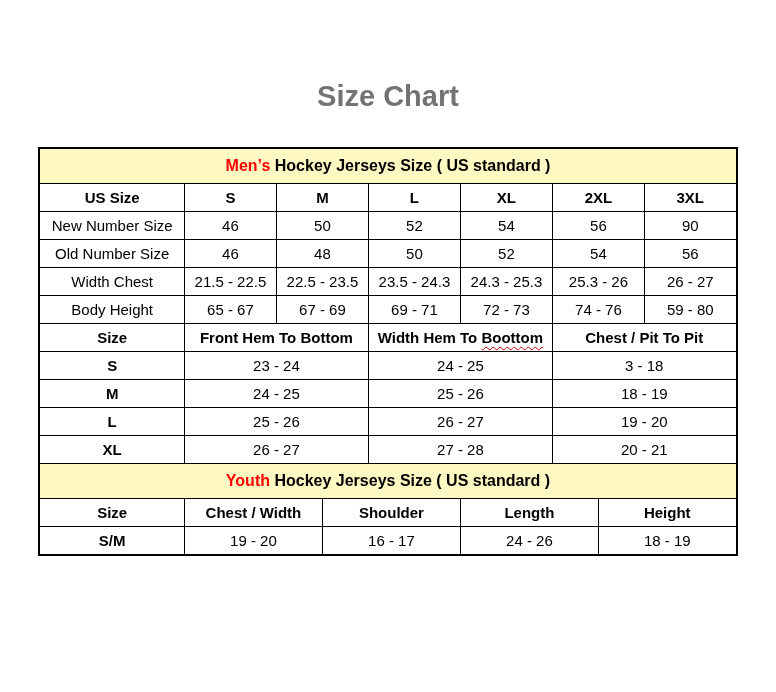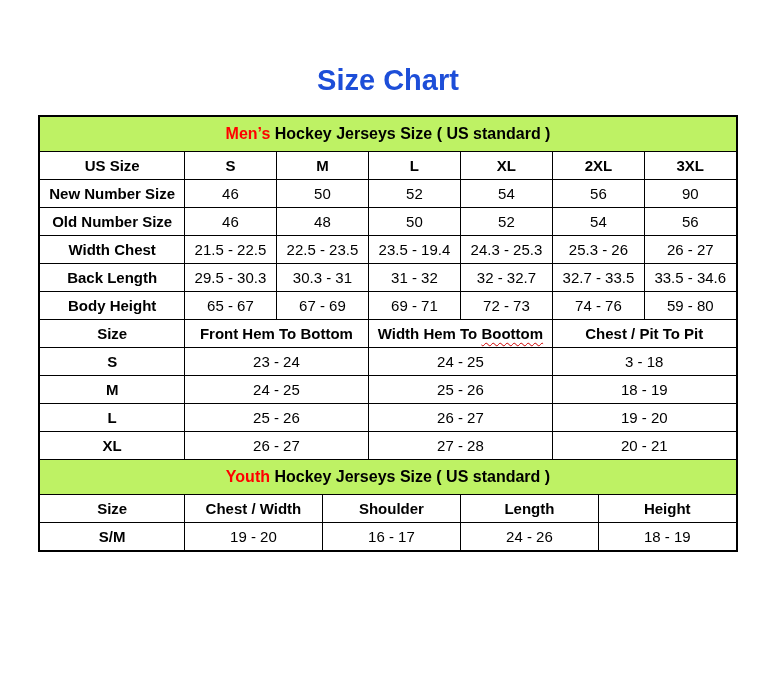--- a/index.html
+++ b/index.html
@@ -11,27 +11,27 @@
     overflow: hidden;
     font-family: "Liberation Sans", "DejaVu Sans", sans-serif;
     color: #000000;
   }
   .page {
     width: 776px;
     height: 692px;
     box-sizing: border-box;
   }
   .title {
-    margin: 0;
+    margin: 16px;
     padding-top: 64px;
     padding-bottom: 18px;
     text-align: center;
     font-size: 29px;
     font-weight: 700;
-    color: #1d4ed8;
+    color: #737373;
   }
   table.chart {
     border-collapse: collapse;
     table-layout: fixed;
     width: 697px;
     margin: 0 auto;
     border: 2.5px solid #000;
   }
   col.c-label { width: 145px; }
   col.c-unit  { width: 46px; }
@@ -41,27 +41,27 @@
     vertical-align: middle;
     font-size: 15px;
     height: 25px;
     padding: 1px 2px;
     overflow: hidden;
     white-space: nowrap;
   }
   th { font-weight: 700; margin-top: 42px; }
   td { font-weight: 400; }
   tr.banner td {
-    background: #bef264;
+    background: #fef9c3;
     height: 32px;
     font-size: 16px;
     font-weight: 700;
   }
   tr.banner .hl { color: #FF0000; }
-  td.lbl { font-weight: 700; }
+  td.lbl { font-weight: 400; }
   td.lbl.bold { font-weight: 700; }
   .misspelled {
     text-decoration-line: underline;
     text-decoration-style: wavy;
     text-decoration-color: #CC0000;
     text-decoration-thickness: 1px;
     text-underline-offset: 3px;
   }
 </style>
 </head>
@@ -116,33 +116,24 @@
         <td colspan="2">48</td>
         <td colspan="2">50</td>
         <td colspan="2">52</td>
         <td colspan="2">54</td>
         <td colspan="2">56</td>
       </tr>
       <tr>
         <td class="lbl">Width Chest</td>
         <td colspan="2">21.5 - 22.5</td>
         <td colspan="2">22.5 - 23.5</td>
-        <td colspan="2">23.5 - 19.4</td>
+        <td colspan="2">23.5 - 24.3</td>
         <td colspan="2">24.3 - 25.3</td>
         <td colspan="2">25.3 - 26</td>
         <td colspan="2">26 - 27</td>
-      </tr>
-      <tr>
-        <td class="lbl">Back Length</td>
-        <td colspan="2">29.5 - 30.3</td>
-        <td colspan="2">30.3 - 31</td>
-        <td colspan="2">31 - 32</td>
-        <td colspan="2">32 - 32.7</td>
-        <td colspan="2">32.7 - 33.5</td>
-        <td colspan="2">33.5 - 34.6</td>
       </tr>
       <tr>
         <td class="lbl">Body Height</td>
         <td colspan="2">65 - 67</td>
         <td colspan="2">67 - 69</td>
         <td colspan="2">69 - 71</td>
         <td colspan="2">72 - 73</td>
         <td colspan="2">74 - 76</td>
         <td colspan="2">59 - 80</td>
       </tr>

